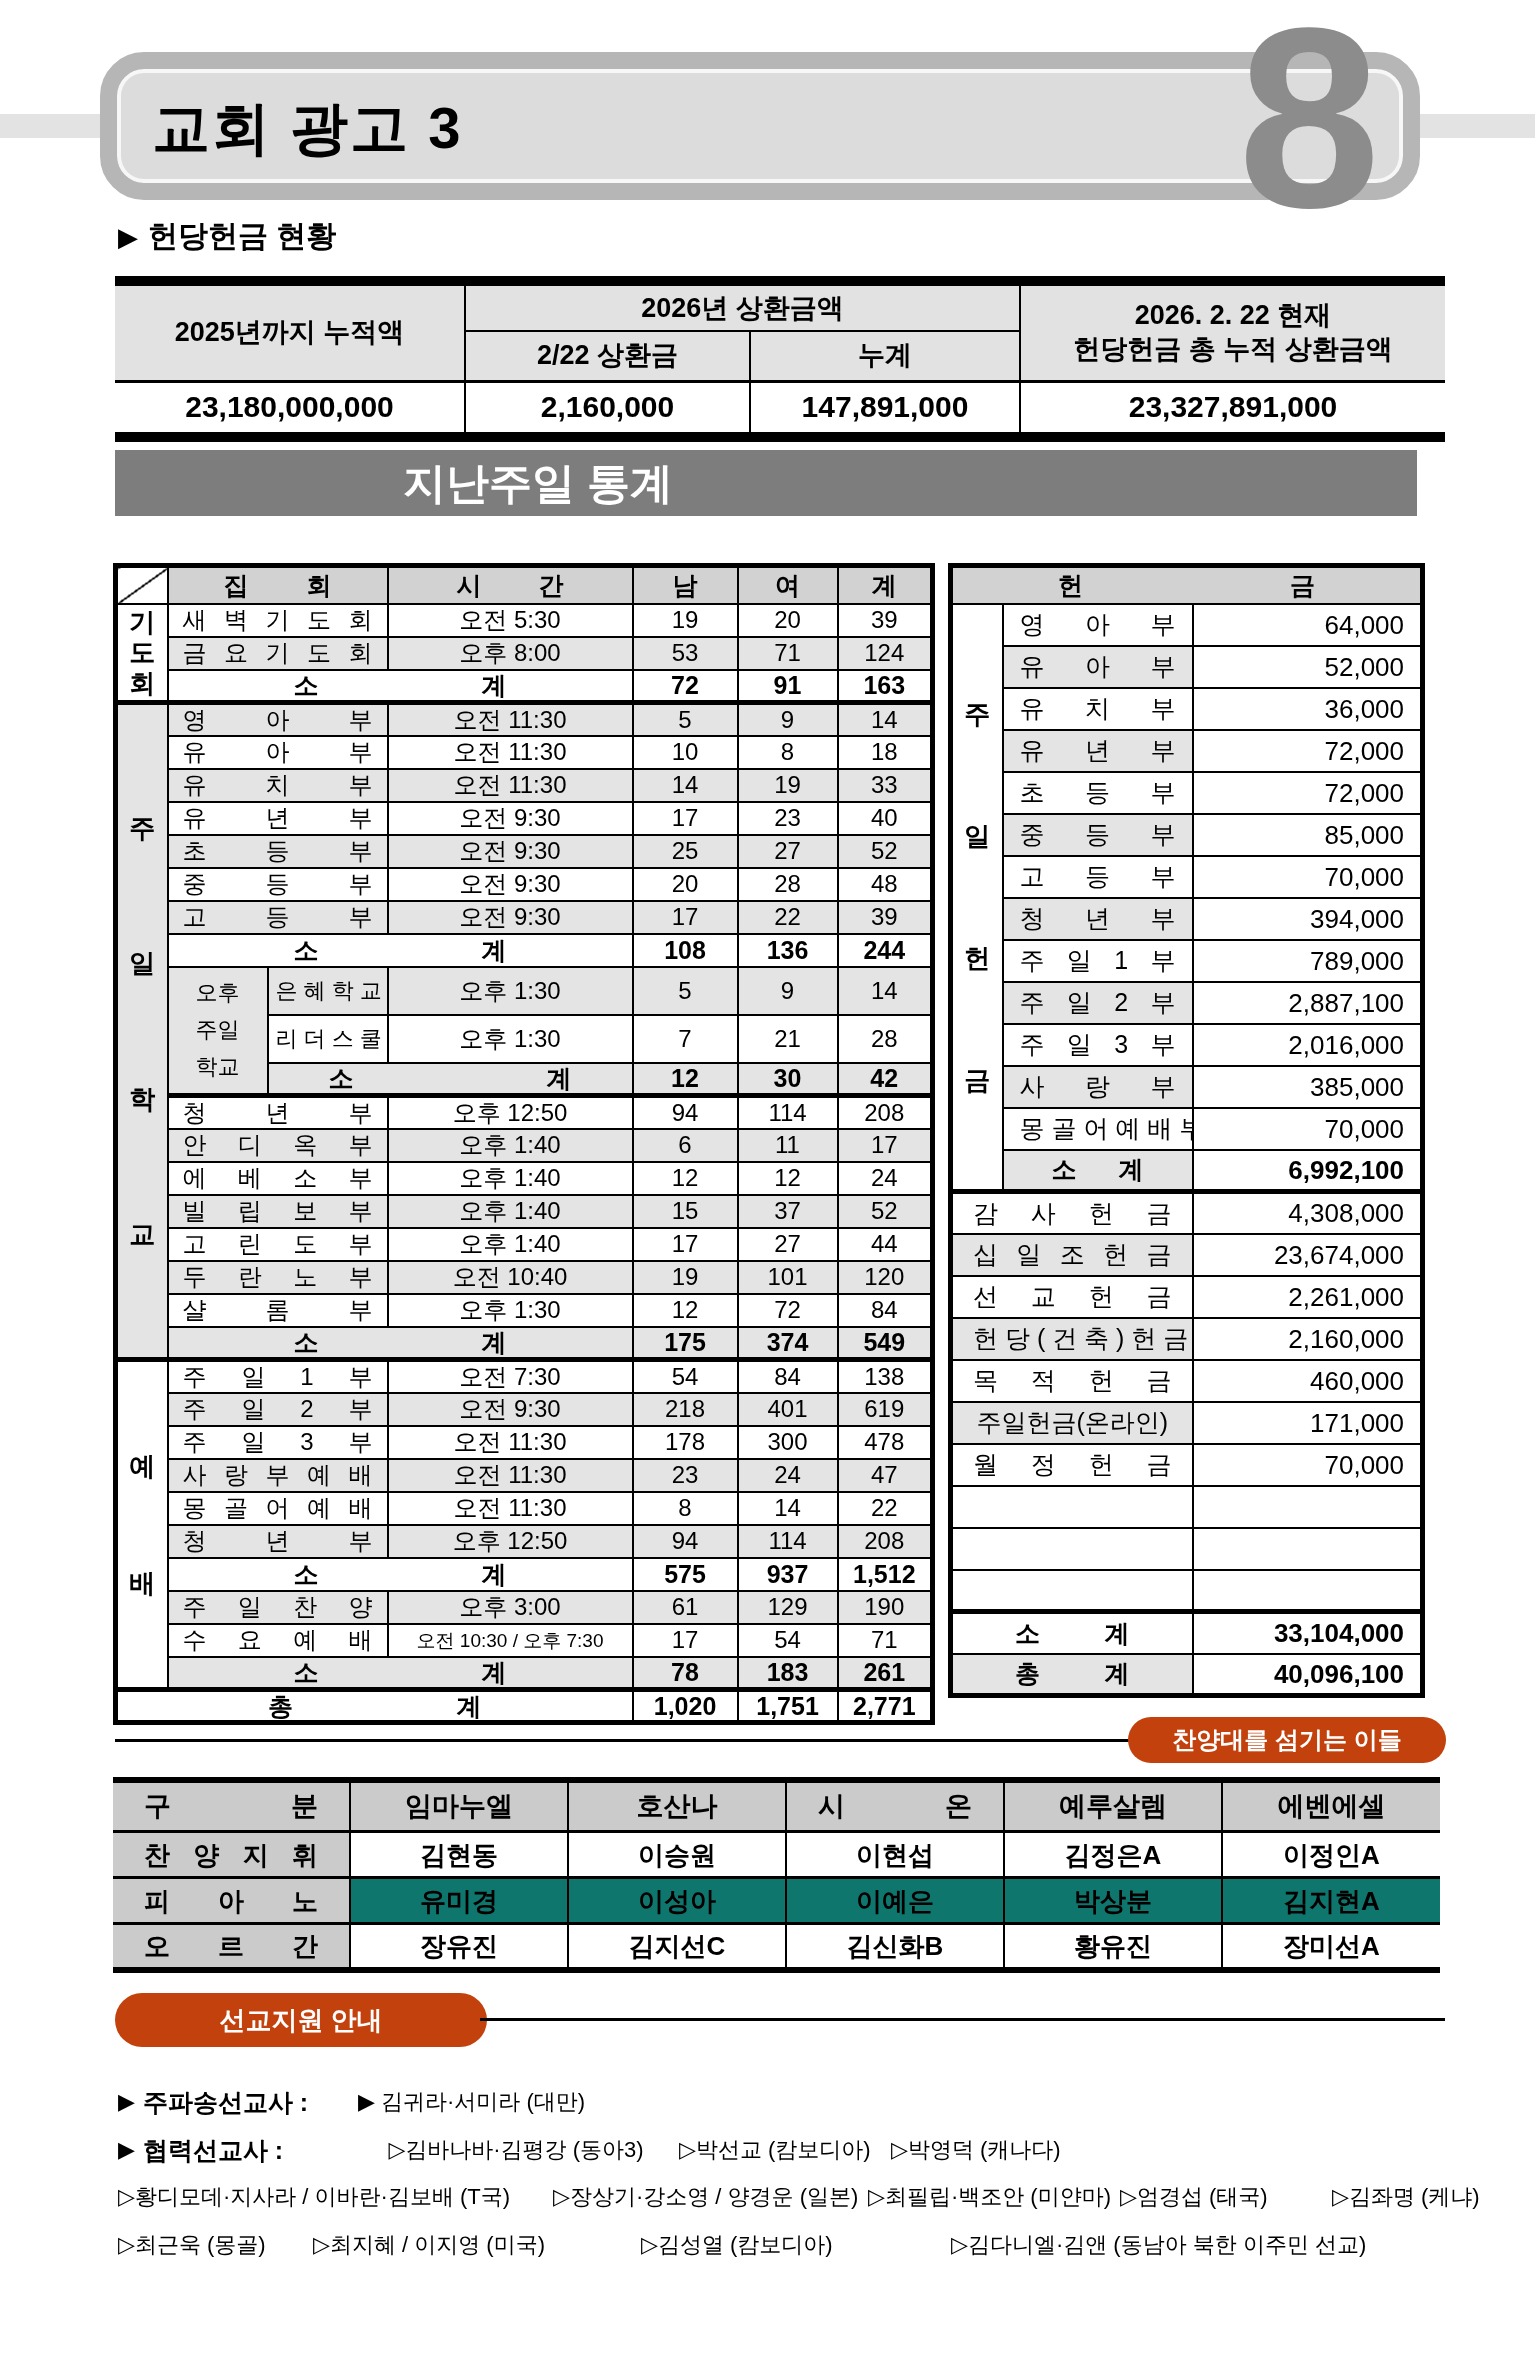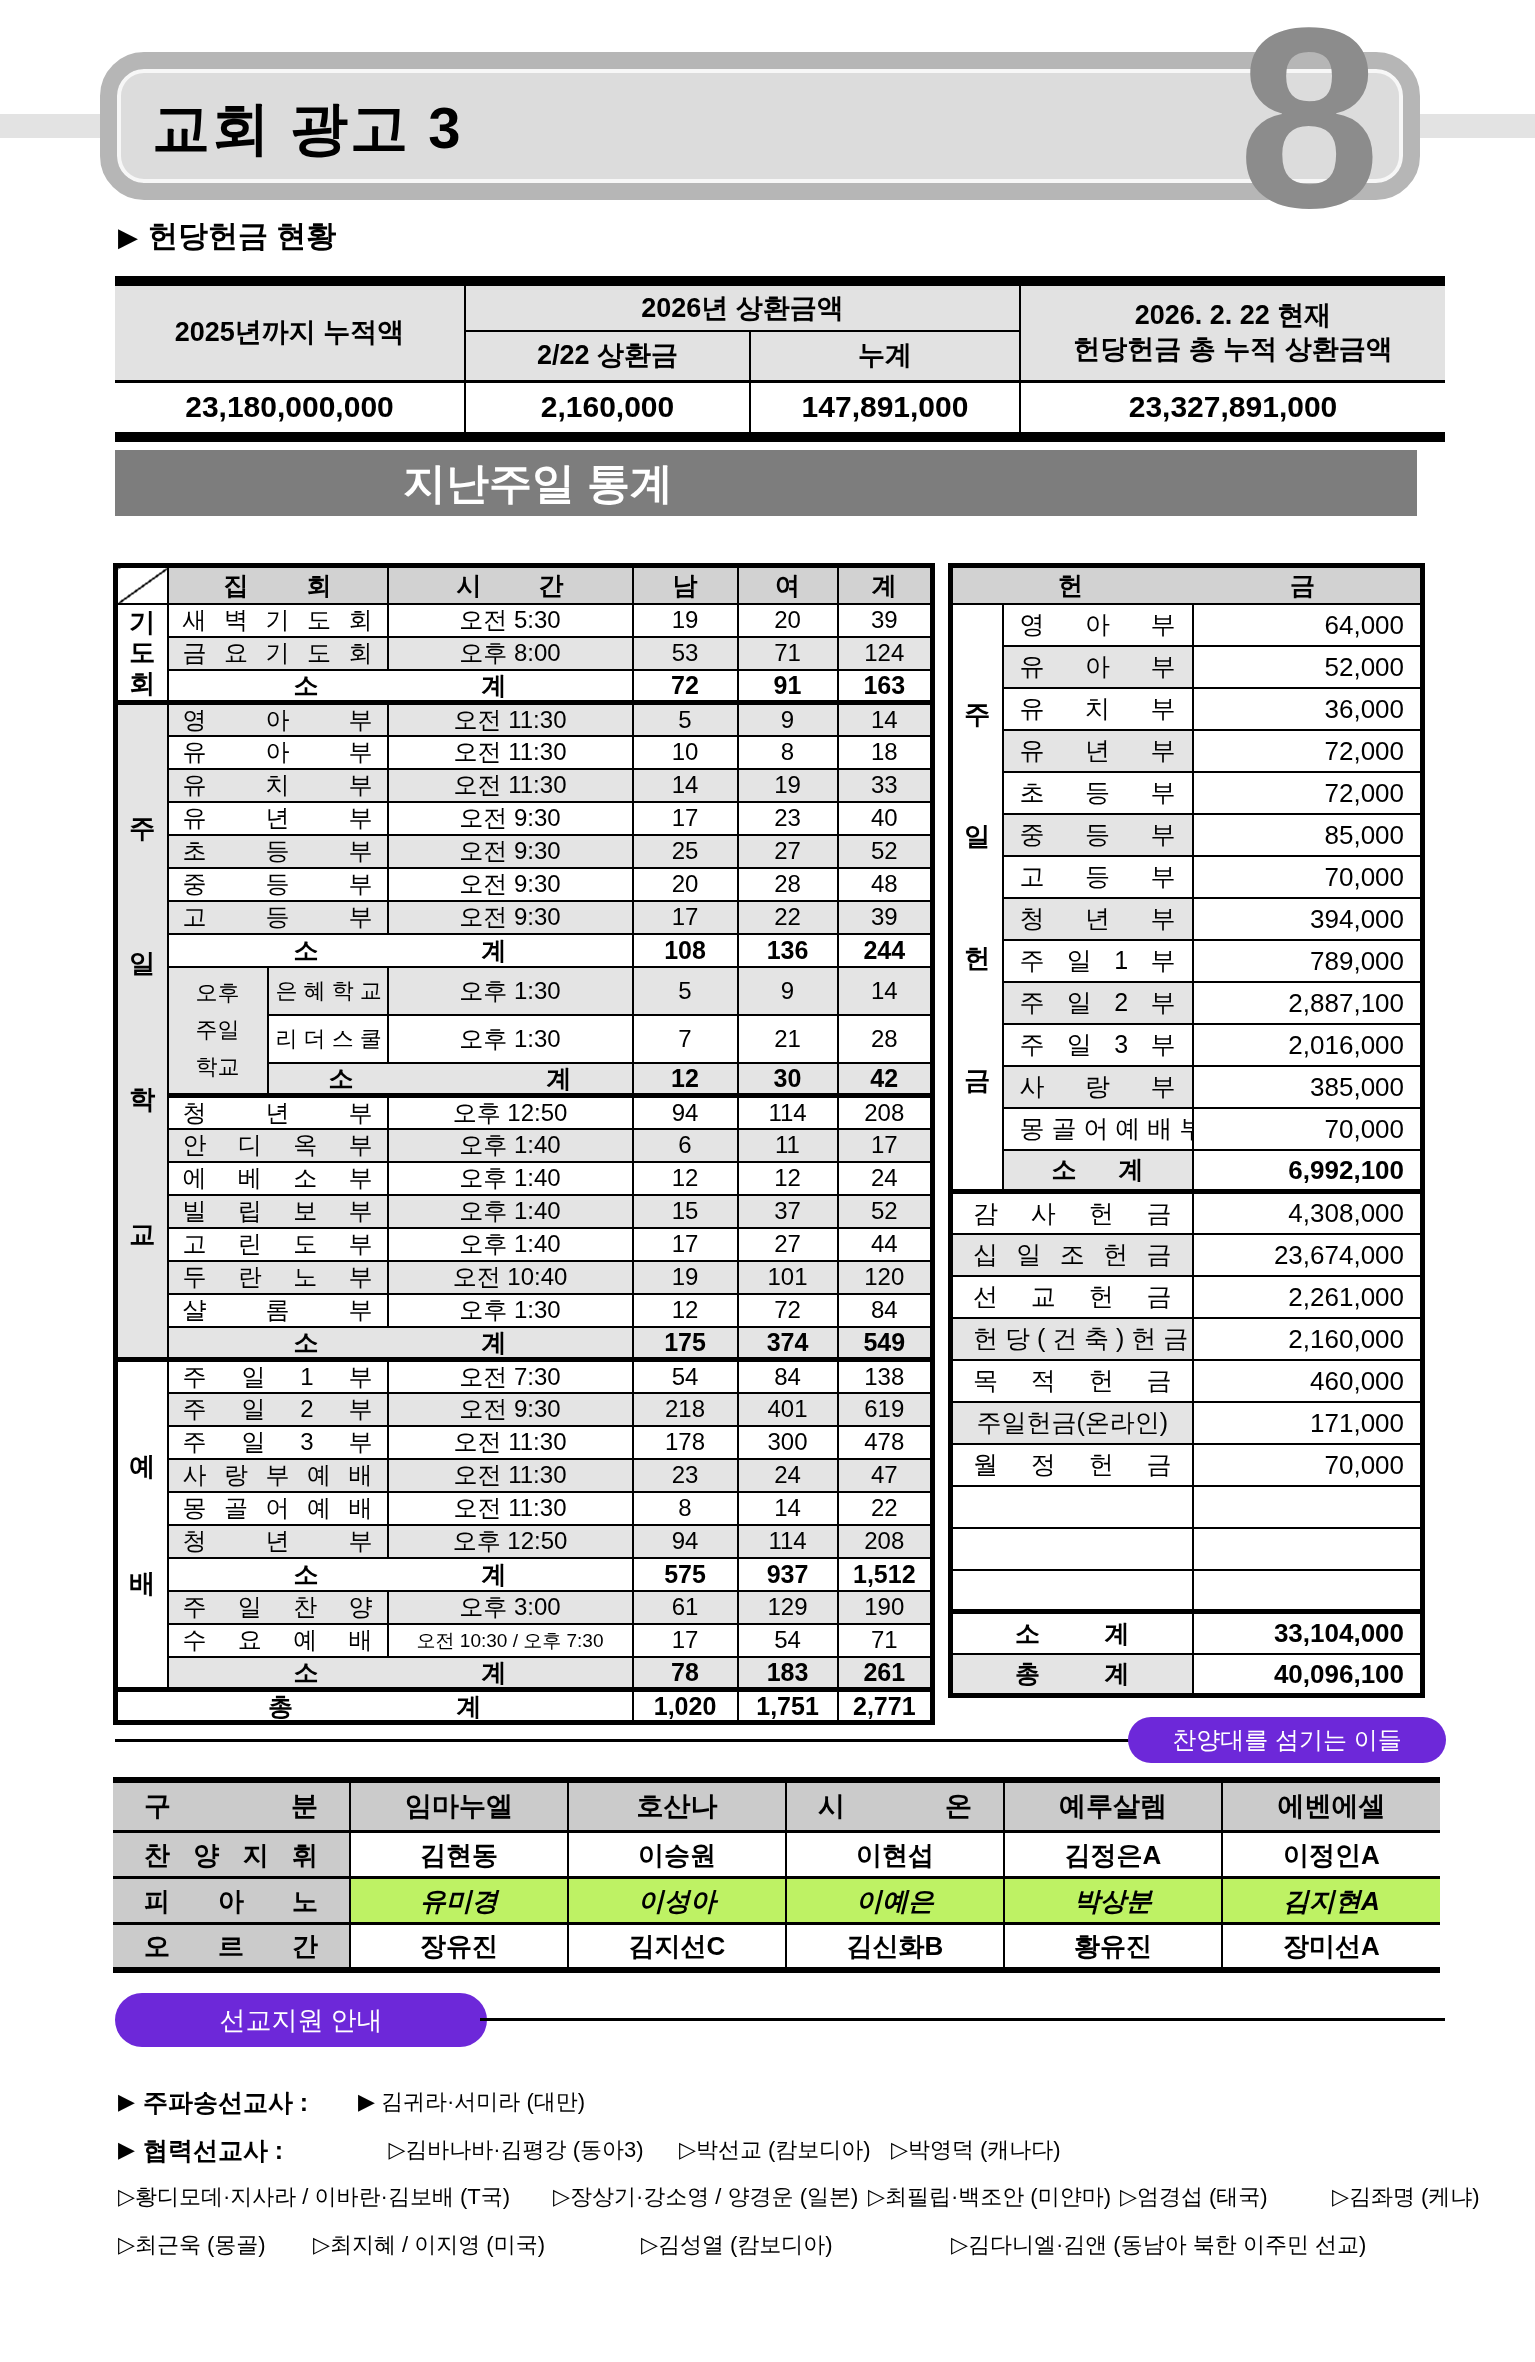--- a/index.html
+++ b/index.html
@@ -72,29 +72,29 @@
   .off .lbl{padding:0 16px;text-align:center;}
   .off .lbl.wd{padding:0 20px;}
   .off .lbl.st{padding:0 48px;}
   .off .lbl.st.wd{padding:0 62px;}
   .off .amt{text-align:right;padding-right:16px;font-size:26px;background:#fff;}
   .off tr.bd td{font-weight:700;}
   .off tr.tk td{border-top-width:5px;}
 
   
   .chline{left:115px;top:1739px;width:1015px;height:3px;background:#000;}
-  .pill{background:#6d28d9;color:#fff;display:flex;align-items:center;justify-content:center;font-weight:400;}
+  .pill{background:#c2410c;color:#fff;display:flex;align-items:center;justify-content:center;font-weight:700;}
   .chpill{left:1128px;top:1717px;width:318px;height:46px;border-radius:23px;font-size:24px;}
   .choir{left:113px;top:1777px;width:1327px;border-top:6px solid #000;border-bottom:6px solid #000;}
   .choir td,.choir th{border:2px solid #000;border-top-width:3px;border-bottom-width:3px;text-align:center;}
   .choir th{background:#cbcbcb;font-size:27px;font-weight:700;height:45px;}
   .choir tbody tr{height:46px;}
   .choir td{font-size:26px;font-weight:700;background:#fff;}
   .choir td.rl{background:#cbcbcb;}
-  .choir tr.sh td:not(.rl){background:#bef264;font-style:italic;}
+  .choir tr.sh td:not(.rl){background:#0f766e;}
   .choir th:first-child,.choir td:first-child{border-left:none;}
   .choir th:last-child,.choir td:last-child{border-right:none;}
   .choir .sp{padding:0 31px;}
 
   
   .mspill{left:115px;top:1993px;width:372px;height:54px;border-radius:27px;font-size:26px;}
   .msline{left:480px;top:2018px;width:965px;height:3px;background:#000;}
   .mrow{left:118px;width:1350px;height:40px;display:flex;align-items:center;}
   .mrow .mlab{display:flex;align-items:center;gap:8px;font-size:25px;font-weight:800;flex:0 0 auto;}
   .mrow .mlab .tri{font-size:22px;}

